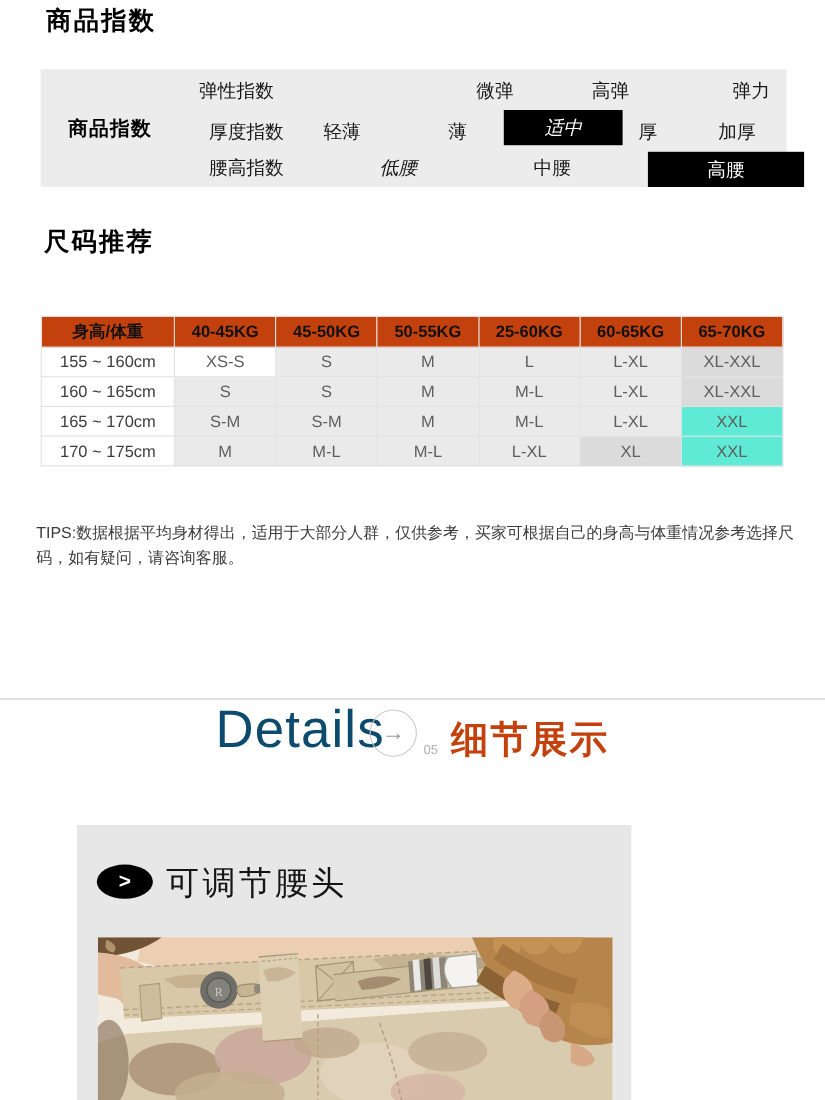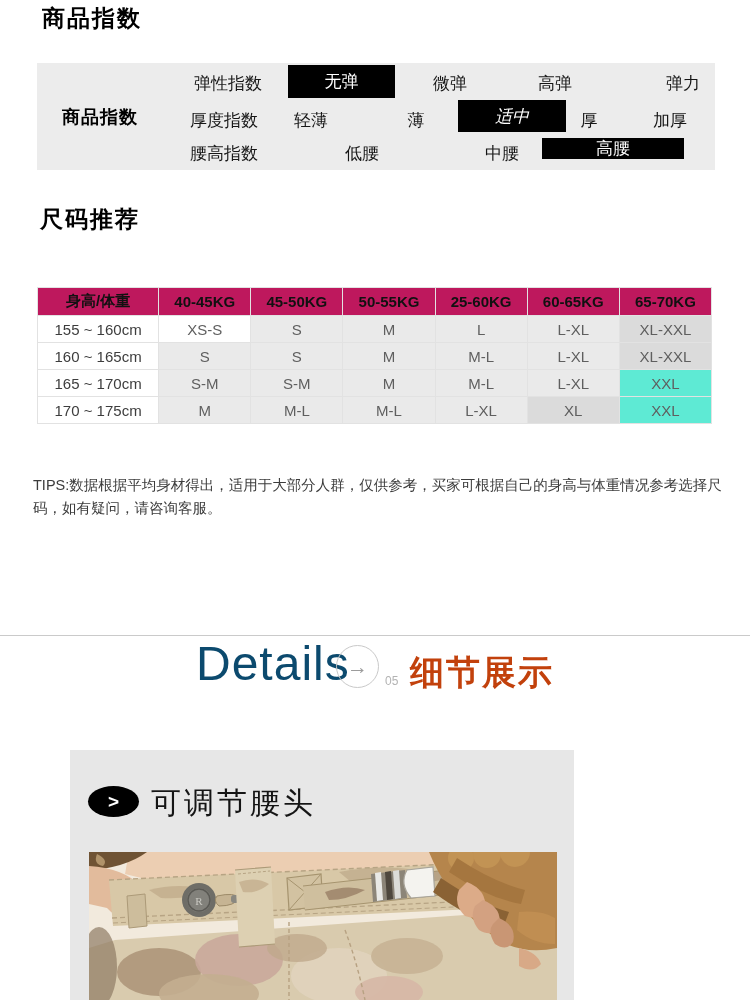--- a/index.html
+++ b/index.html
@@ -30,21 +30,21 @@
   }
   
   table.size {
     position:absolute; left:37px; top:287px; width:675px;
     border-collapse:collapse; table-layout:fixed;
     font-size:15px;
   }
   table.size th, table.size td {
     border:1px solid #e2e2e2; text-align:center; height:27px; padding:0;
   }
-  table.size th { height:28px; font-weight:bold; color:#111; background:#be185d; }
+  table.size th { height:28px; font-weight:bold; color:#111; background:#c2410c; }
   table.size td.rowhead { color:#3d3d3d; background:#fff; }
   table.size td { color:#5f5f5f; }
   td.tier-w  { background:#ffffff; }
   td.tier-t1 { background:#eaeaea; }
   td.tier-t2 { background:#dbdbdb; }
   td.tier-t3 { background:#5eead4; }
   .tips {
     position:absolute; left:33px; top:474px; width:692px;
     font-size:14.5px; line-height:23px; color:#3c3c3c;
   }
@@ -85,38 +85,37 @@
 </head>
 <body>
 
 <div class="page">
 
   <div class="sec-title" style="left:42px; top:3px;">商品指数</div>
 
   <div class="idx">
     <span class="ctr main-label" style="left:63px; top:54px;">商品指数</span>
 
-    <span class="ctr" style="left:191px; top:20px;">弹性指数</span>
+    <span class="ctr" style="left:178px; top:20px;">弹性指数</span>
     <span class="ctr" style="left:187px; top:57px;">厚度指数</span>
     <span class="ctr" style="left:187px; top:90px;">腰高指数</span>
 
-    <span class="sel" style="left:251px; top:2px; width:107px; height:33px;">无弹</span>
     <span class="ctr" style="left:413px; top:20px;">微弹</span>
     <span class="ctr" style="left:518px; top:20px;">高弹</span>
     <span class="ctr" style="left:646px; top:20px;">弹力</span>
 
     <span class="ctr" style="left:274px; top:57px;">轻薄</span>
     <span class="ctr" style="left:379px; top:57px;">薄</span>
     <span class="sel" style="left:421px; top:37px; width:108px; height:32px;font-style:italic;">适中</span>
     <span class="ctr" style="left:552px; top:57px;">厚</span>
     <span class="ctr" style="left:633px; top:57px;">加厚</span>
 
-    <span class="ctr" style="left:325px; top:90px;">低腰</span>
+    <span class="ctr" style="left:325px; top:90px;font-style:italic;">低腰</span>
     <span class="ctr" style="left:465px; top:90px;">中腰</span>
-    <span class="sel" style="left:505px; top:75px; width:142px; height:21px;text-align:right;">高腰</span>
+    <span class="sel" style="left:552px; top:75px; width:142px; height:32px;text-align:right;">高腰</span>
   </div>
 
   <div class="sec-title" style="left:40px; top:204px;">尺码推荐</div>
 
   <table class="size">
     <colgroup>
       <col style="width:121px;">
       <col style="width:92px;">
         <col style="width:92px;">
         <col style="width:92px;">

